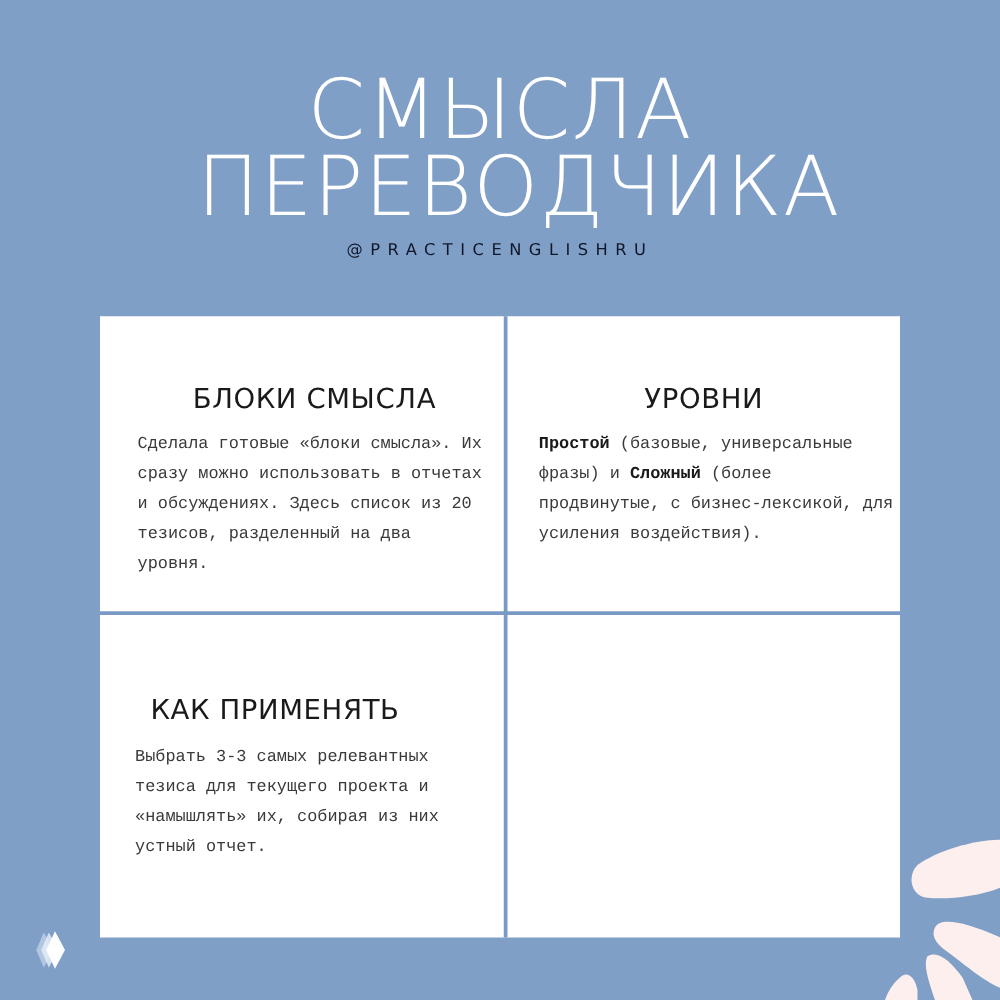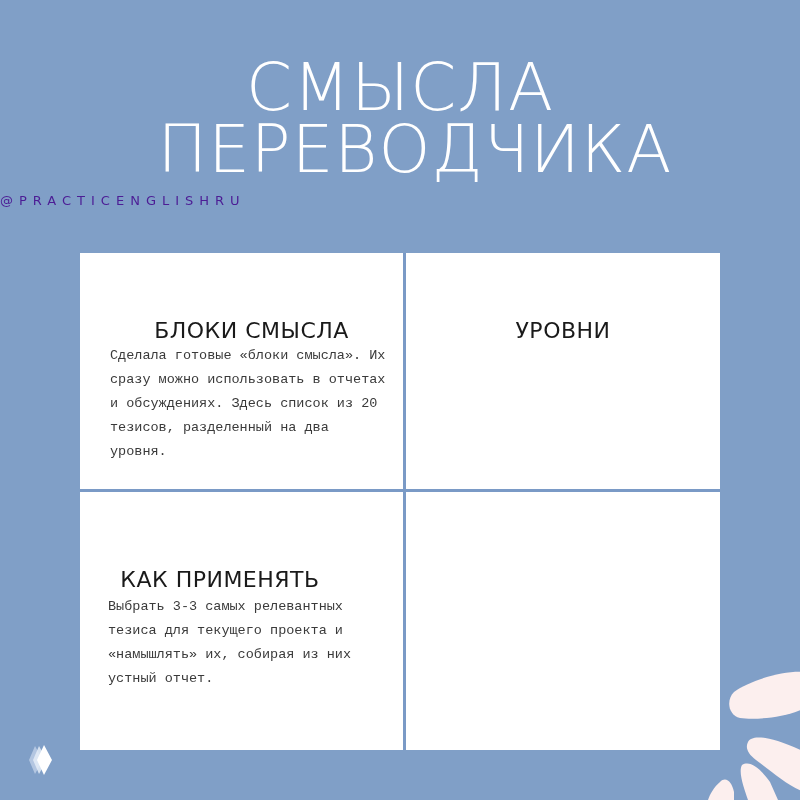--- a/index.html
+++ b/index.html
@@ -11,37 +11,37 @@
     }
     .title {
       position: absolute; left: 0; right: 0; text-align: center;
       color: #ffffff; font-weight: 300;
       font-family: "DejaVu Sans", sans-serif;
       letter-spacing: 1px;
     }
     .title-line1 { top: 48px; font-size: 66px; line-height: 80px; }
     .title-line2 { top: 110px; font-size: 66px; line-height: 80px; margin-left: 30px; }
     .handle {
-      position: absolute; top: 193px; left: 0; right: 0; 
-      color: #4c1d95; font-size: 13px; letter-spacing: 6px;
+      position: absolute; top: 193px; left: 0; right: 0; text-align: center;
+      color: #0f172a; font-size: 13px; letter-spacing: 6px;
       font-family: "DejaVu Sans", sans-serif;
     }
     .grid {
       position: absolute; left: 80px; top: 253px; width: 640px; height: 497px;
       background: #ffffff;
     }
     .vline { position: absolute; left: 323px; top: 0; width: 3px; height: 497px; background: #7a9ac6; }
     .hline { position: absolute; left: 0; top: 236px; width: 640px; height: 3px; background: #7a9ac6; }
     .cell { position: absolute; }
     .cell-tl { left: 0; top: 0; width: 323px; height: 236px; }
     .cell-tr { left: 326px; top: 0; width: 314px; height: 236px; }
     .cell-bl { left: 0; top: 239px; width: 270px; height: 258px; }
     .cell-br { left: 326px; top: 239px; width: 314px; height: 258px; }
     .cell h2 {
-      margin: 15px; position: absolute; left: 0; right: 0; text-align: center;
+      margin: 4px; position: absolute; left: 0; right: 0; text-align: center;
       font-weight: 400; font-size: 22px; color: #1a1a1a; letter-spacing: 0.5px;
       font-family: "DejaVu Sans", sans-serif;
     }
     .cell p {
       margin: 0; position: absolute;
       font-size: 13.5px; line-height: 24px; color: #3a3a3a;
       font-family: Liberation Mono, monospace; font-weight: 300;
     }
     .cell-tl h2 { top: 50px; left: 20px; }
     .cell-tl p { top: 91px; left: 30px; width: 280px; }
@@ -60,20 +60,21 @@
 <div class="title title-line2">ПЕРЕВОДЧИКА</div>
 <div class="handle">@PRACTICENGLISHRU</div>
 
 <div class="grid">
   <div class="cell cell-tl">
     <h2>БЛОКИ СМЫСЛА</h2>
     <p>Сделала готовые «блоки смысла». Их сразу можно использовать в отчетах и обсуждениях. Здесь список из 20 тезисов, разделенный на два уровня.</p>
   </div>
   <div class="cell cell-tr">
     <h2>УРОВНИ</h2>
+    <p><span class="bold">Простой</span><span> (базовые, универсальные фразы) и </span><span class="bold">Сложный</span><span> (более продвинутые, с бизнес-лексикой, для усиления воздействия).</span></p>
   </div>
   <div class="cell cell-bl">
     <h2>КАК ПРИМЕНЯТЬ</h2>
     <p>Выбрать 3-3 самых релевантных тезиса для текущего проекта и «намышлять» их, собирая из них устный отчет.</p>
   </div>
   <div class="cell cell-br"></div>
   <div class="vline"></div>
   <div class="hline"></div>
 </div>
 

